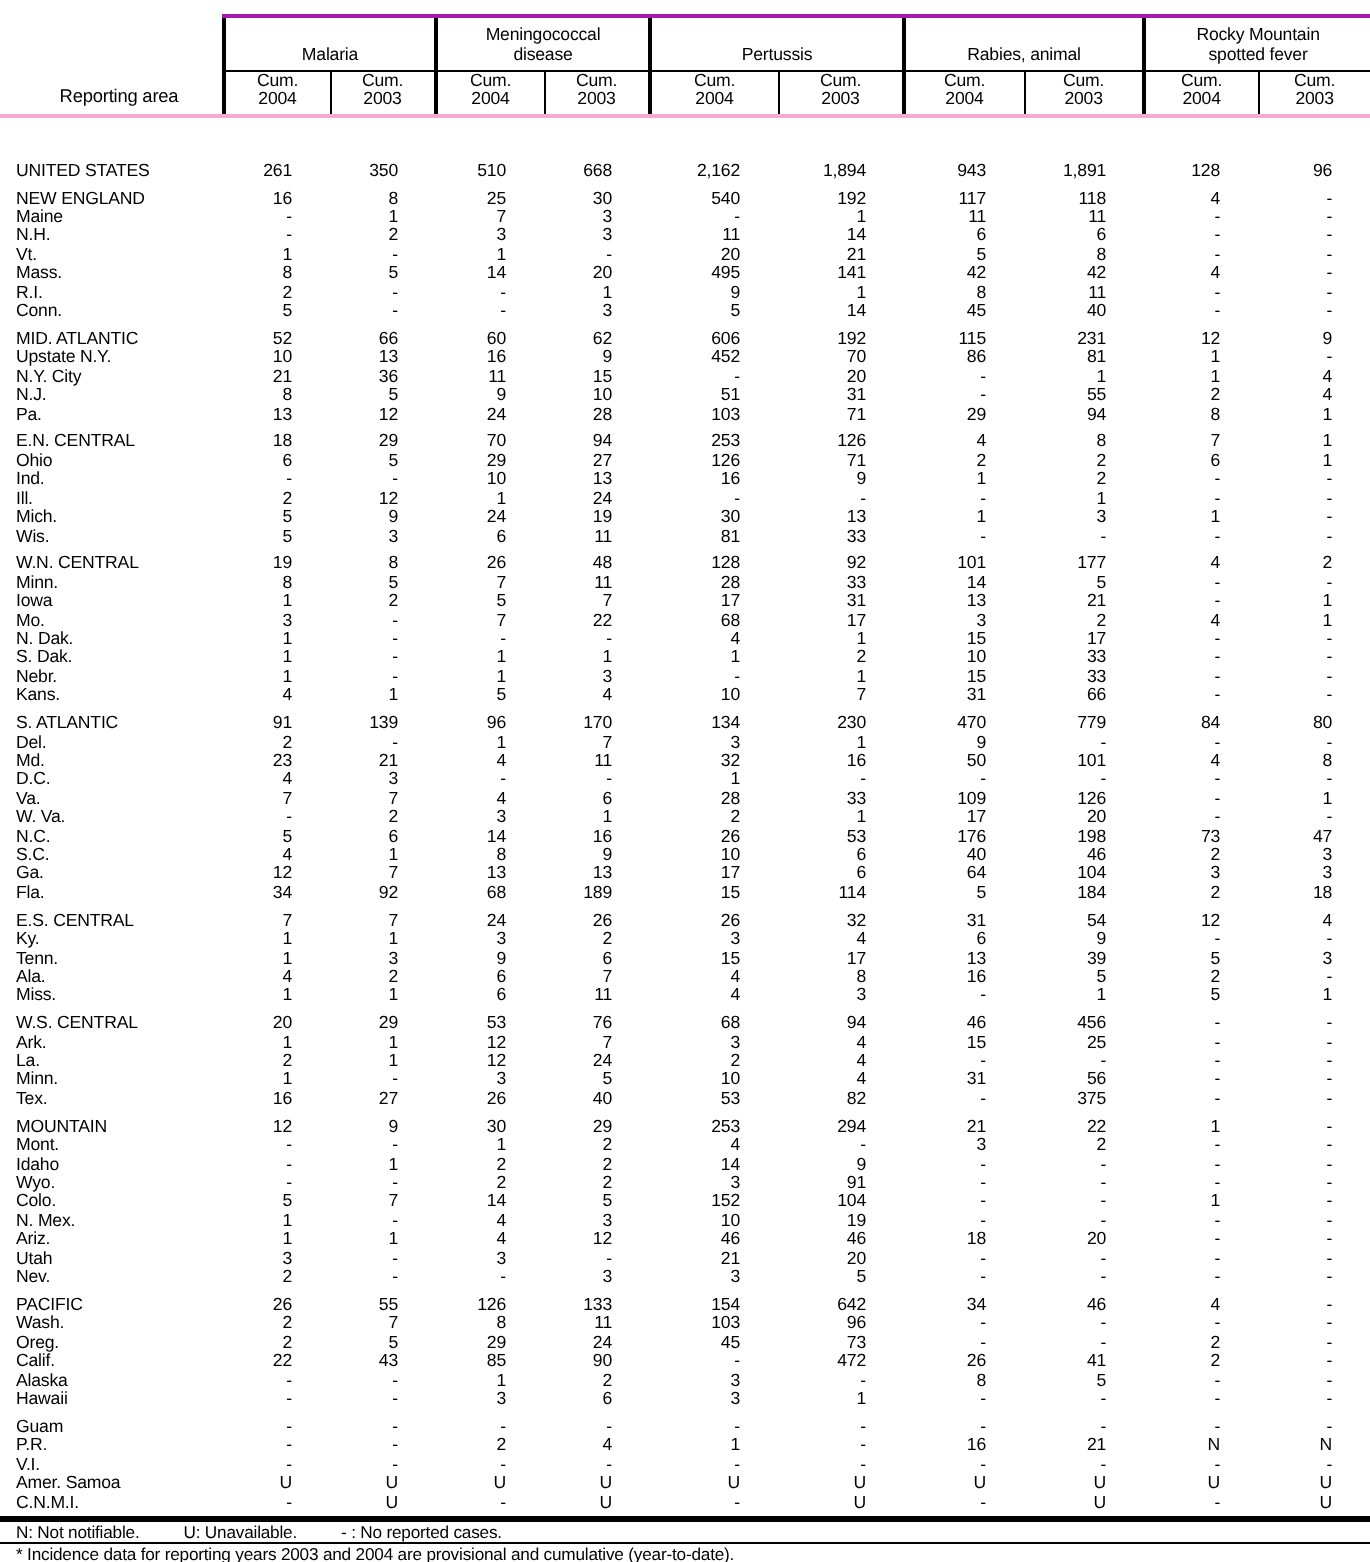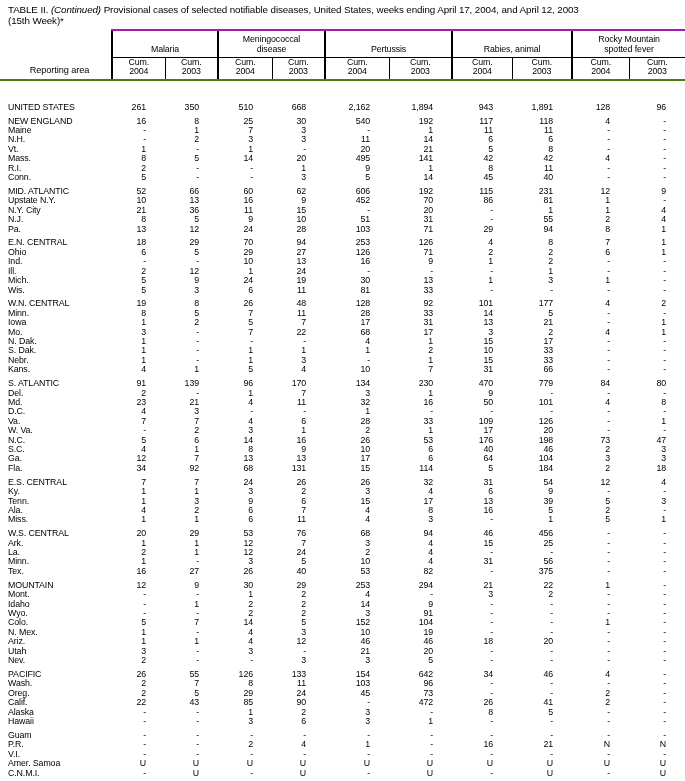--- a/index.html
+++ b/index.html
@@ -28,21 +28,21 @@
     margin-top:3px;
     border-collapse:collapse;
     table-layout:fixed;
   }
   th, td { font-weight:normal; }
   thead th {
     font-size:8.8px;
     line-height:9.6px;
     white-space:pre-line;
     vertical-align:bottom;
-    border-bottom:2px solid #4d7c0f;
+    border-bottom:2px solid #f9a8d4;
     letter-spacing:-0.1px;
   }
   th.area-th {
     text-align:center;
     padding:0 0 3px 8px;
     font-size:9.2px;
   }
   th.group {
     text-align:center;
     height:27px;
@@ -85,26 +85,20 @@
     line-height:10px;
     padding-left:8px;
     letter-spacing:-0.1px;
   }
 </style>
 </head>
 <body>
 
 <div class="page">
 
-  <div class="title">
-    <span>TABLE II.</span>
-    <span class="cont">(Continued)</span>
-    <span>Provisional cases of selected notifiable diseases, United States, weeks ending April 17, 2004, and April 12, 2003</span>
-    <span class="week">(15th Week)*</span>
-  </div>
 
   <table class="data">
     <colgroup>
       <col style="width:112px">
       <col style="width:53px">
         <col style="width:53px">
       <col style="width:54px">
         <col style="width:53px">
       <col style="width:64px">
         <col style="width:63px">
@@ -614,21 +608,21 @@
           <td class="num">64</td>
           <td class="num">104</td>
           <td class="num">3</td>
           <td class="num">3</td>
         </tr>
         <tr>
           <td class="area">Fla.</td>
           <td class="num">34</td>
           <td class="num">92</td>
           <td class="num">68</td>
-          <td class="num">131</td>
+          <td class="num">189</td>
           <td class="num">15</td>
           <td class="num">114</td>
           <td class="num">5</td>
           <td class="num">184</td>
           <td class="num">2</td>
           <td class="num">18</td>
         </tr>
         <tr class="sec-start">
           <td class="area">E.S. CENTRAL</td>
           <td class="num">7</td>
@@ -1016,16 +1010,19 @@
           <td class="num">U</td>
           <td class="num">-</td>
           <td class="num">U</td>
           <td class="num">-</td>
           <td class="num">U</td>
         </tr>
       </tbody>
   </table>
 
   <div class="footnotes">
+    <div class="fn-legend">
+      <span>N: Not notifiable.</span><span>U: Unavailable.</span><span>- : No reported cases.</span>
+    </div>
     <div class="fn-note">* Incidence data for reporting years 2003 and 2004 are provisional and cumulative (year-to-date).</div>
   </div>
 
 </div>
 
 </body></html>

